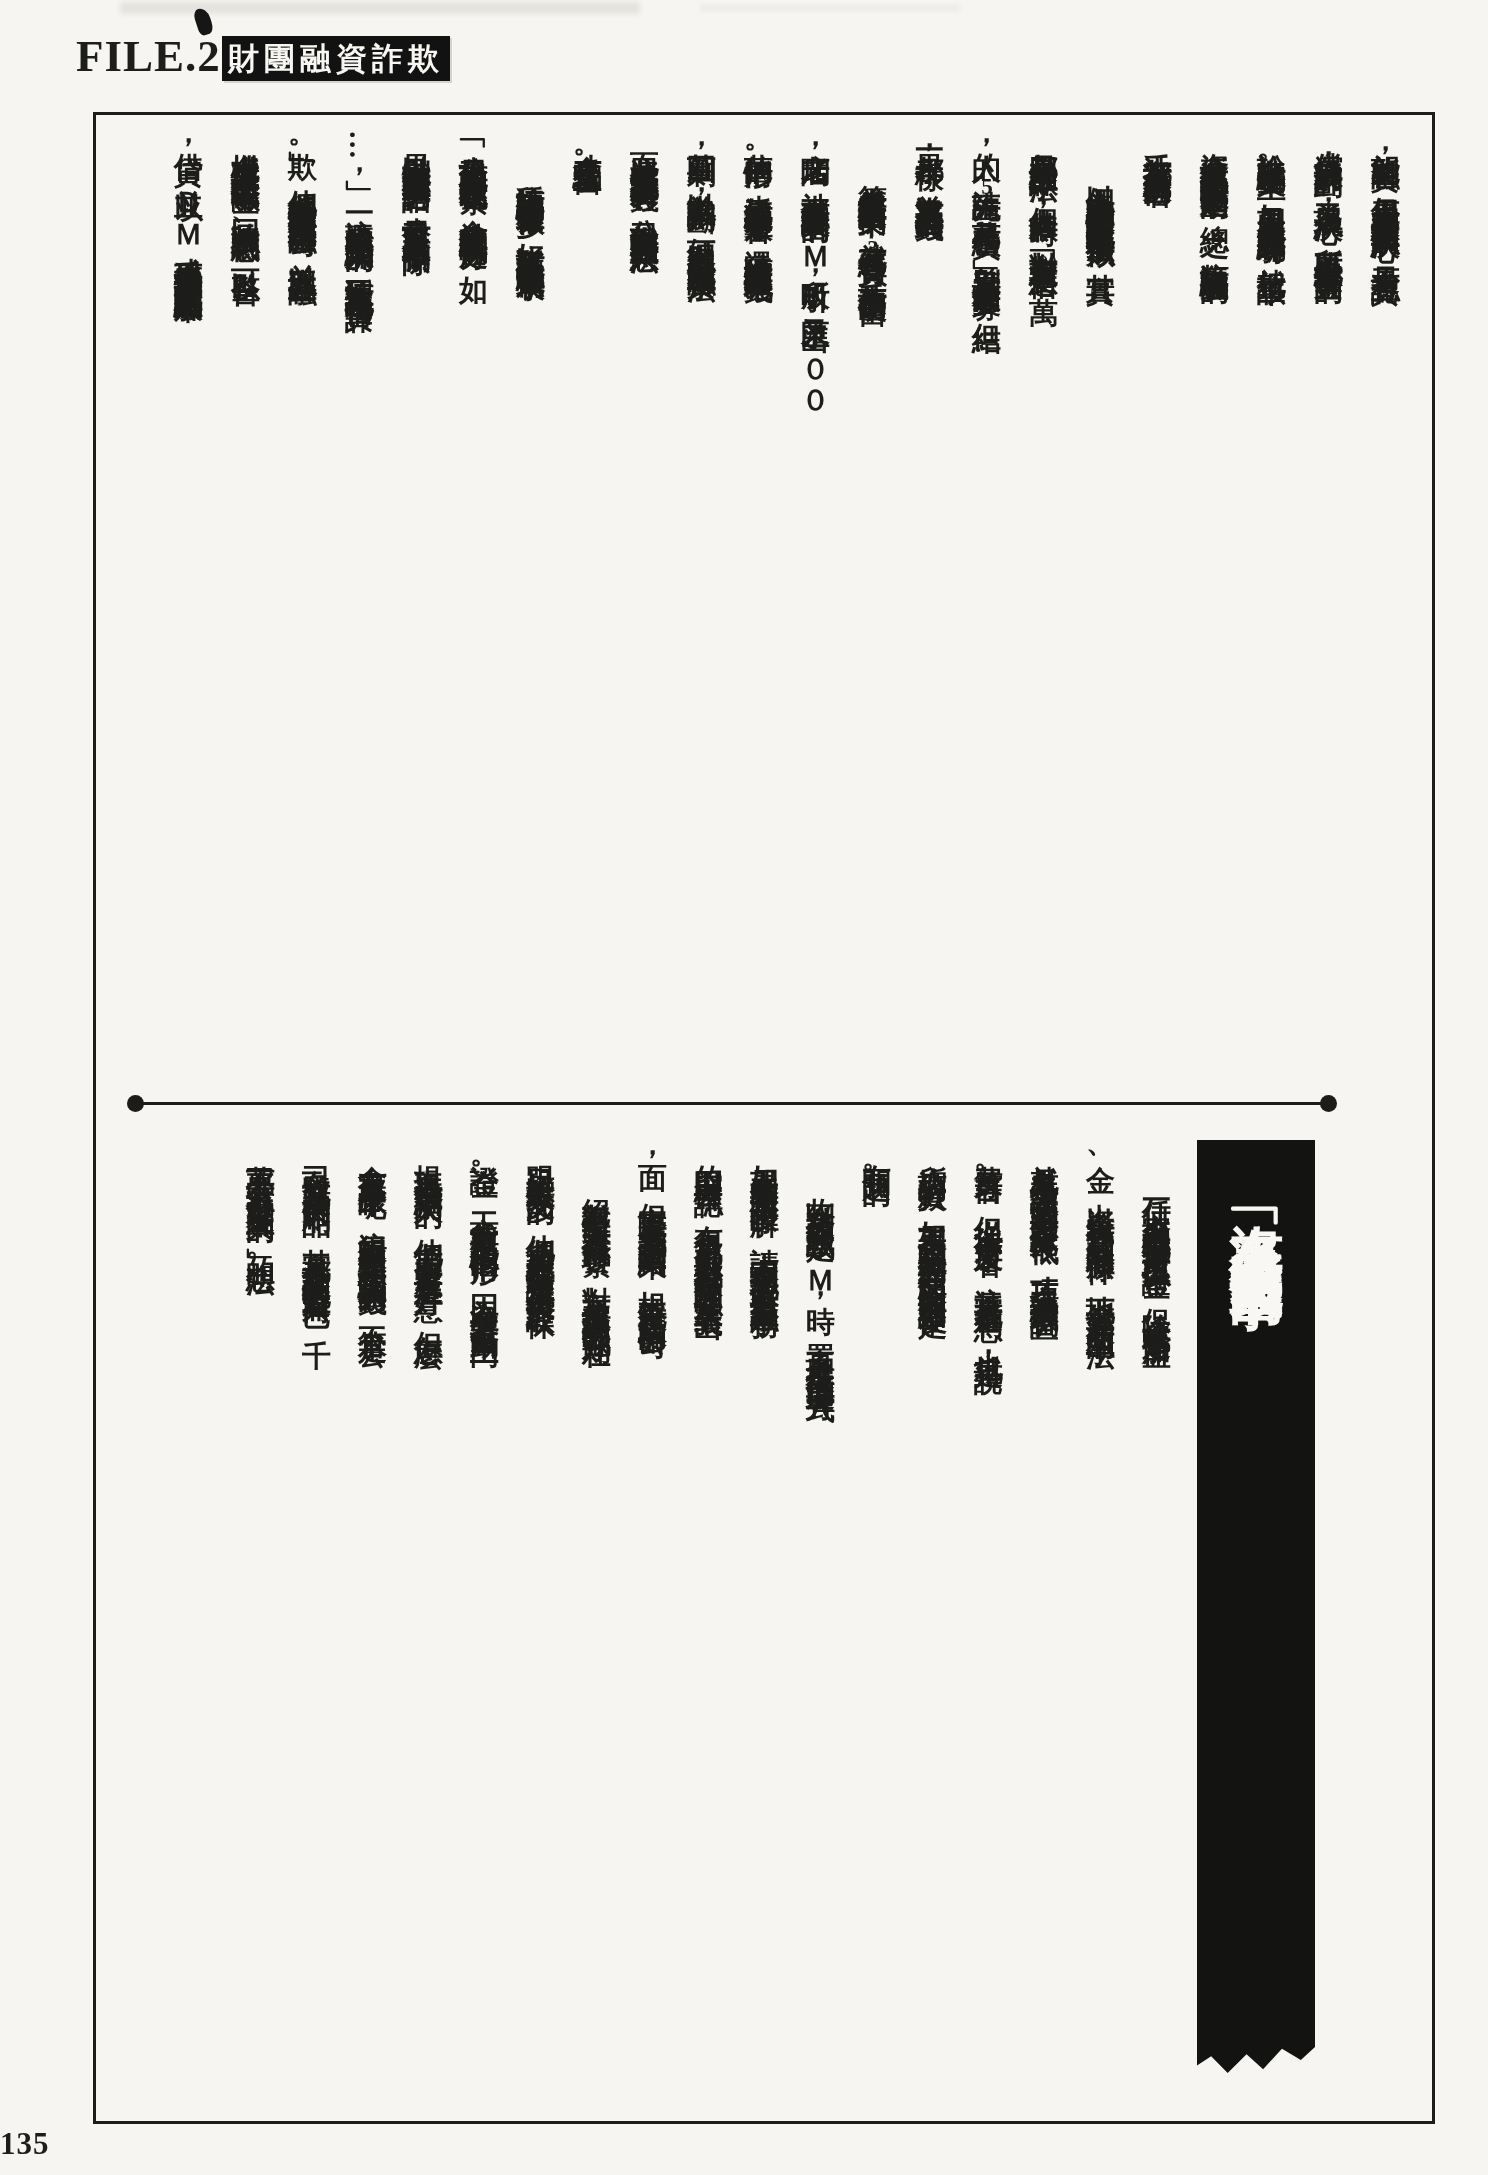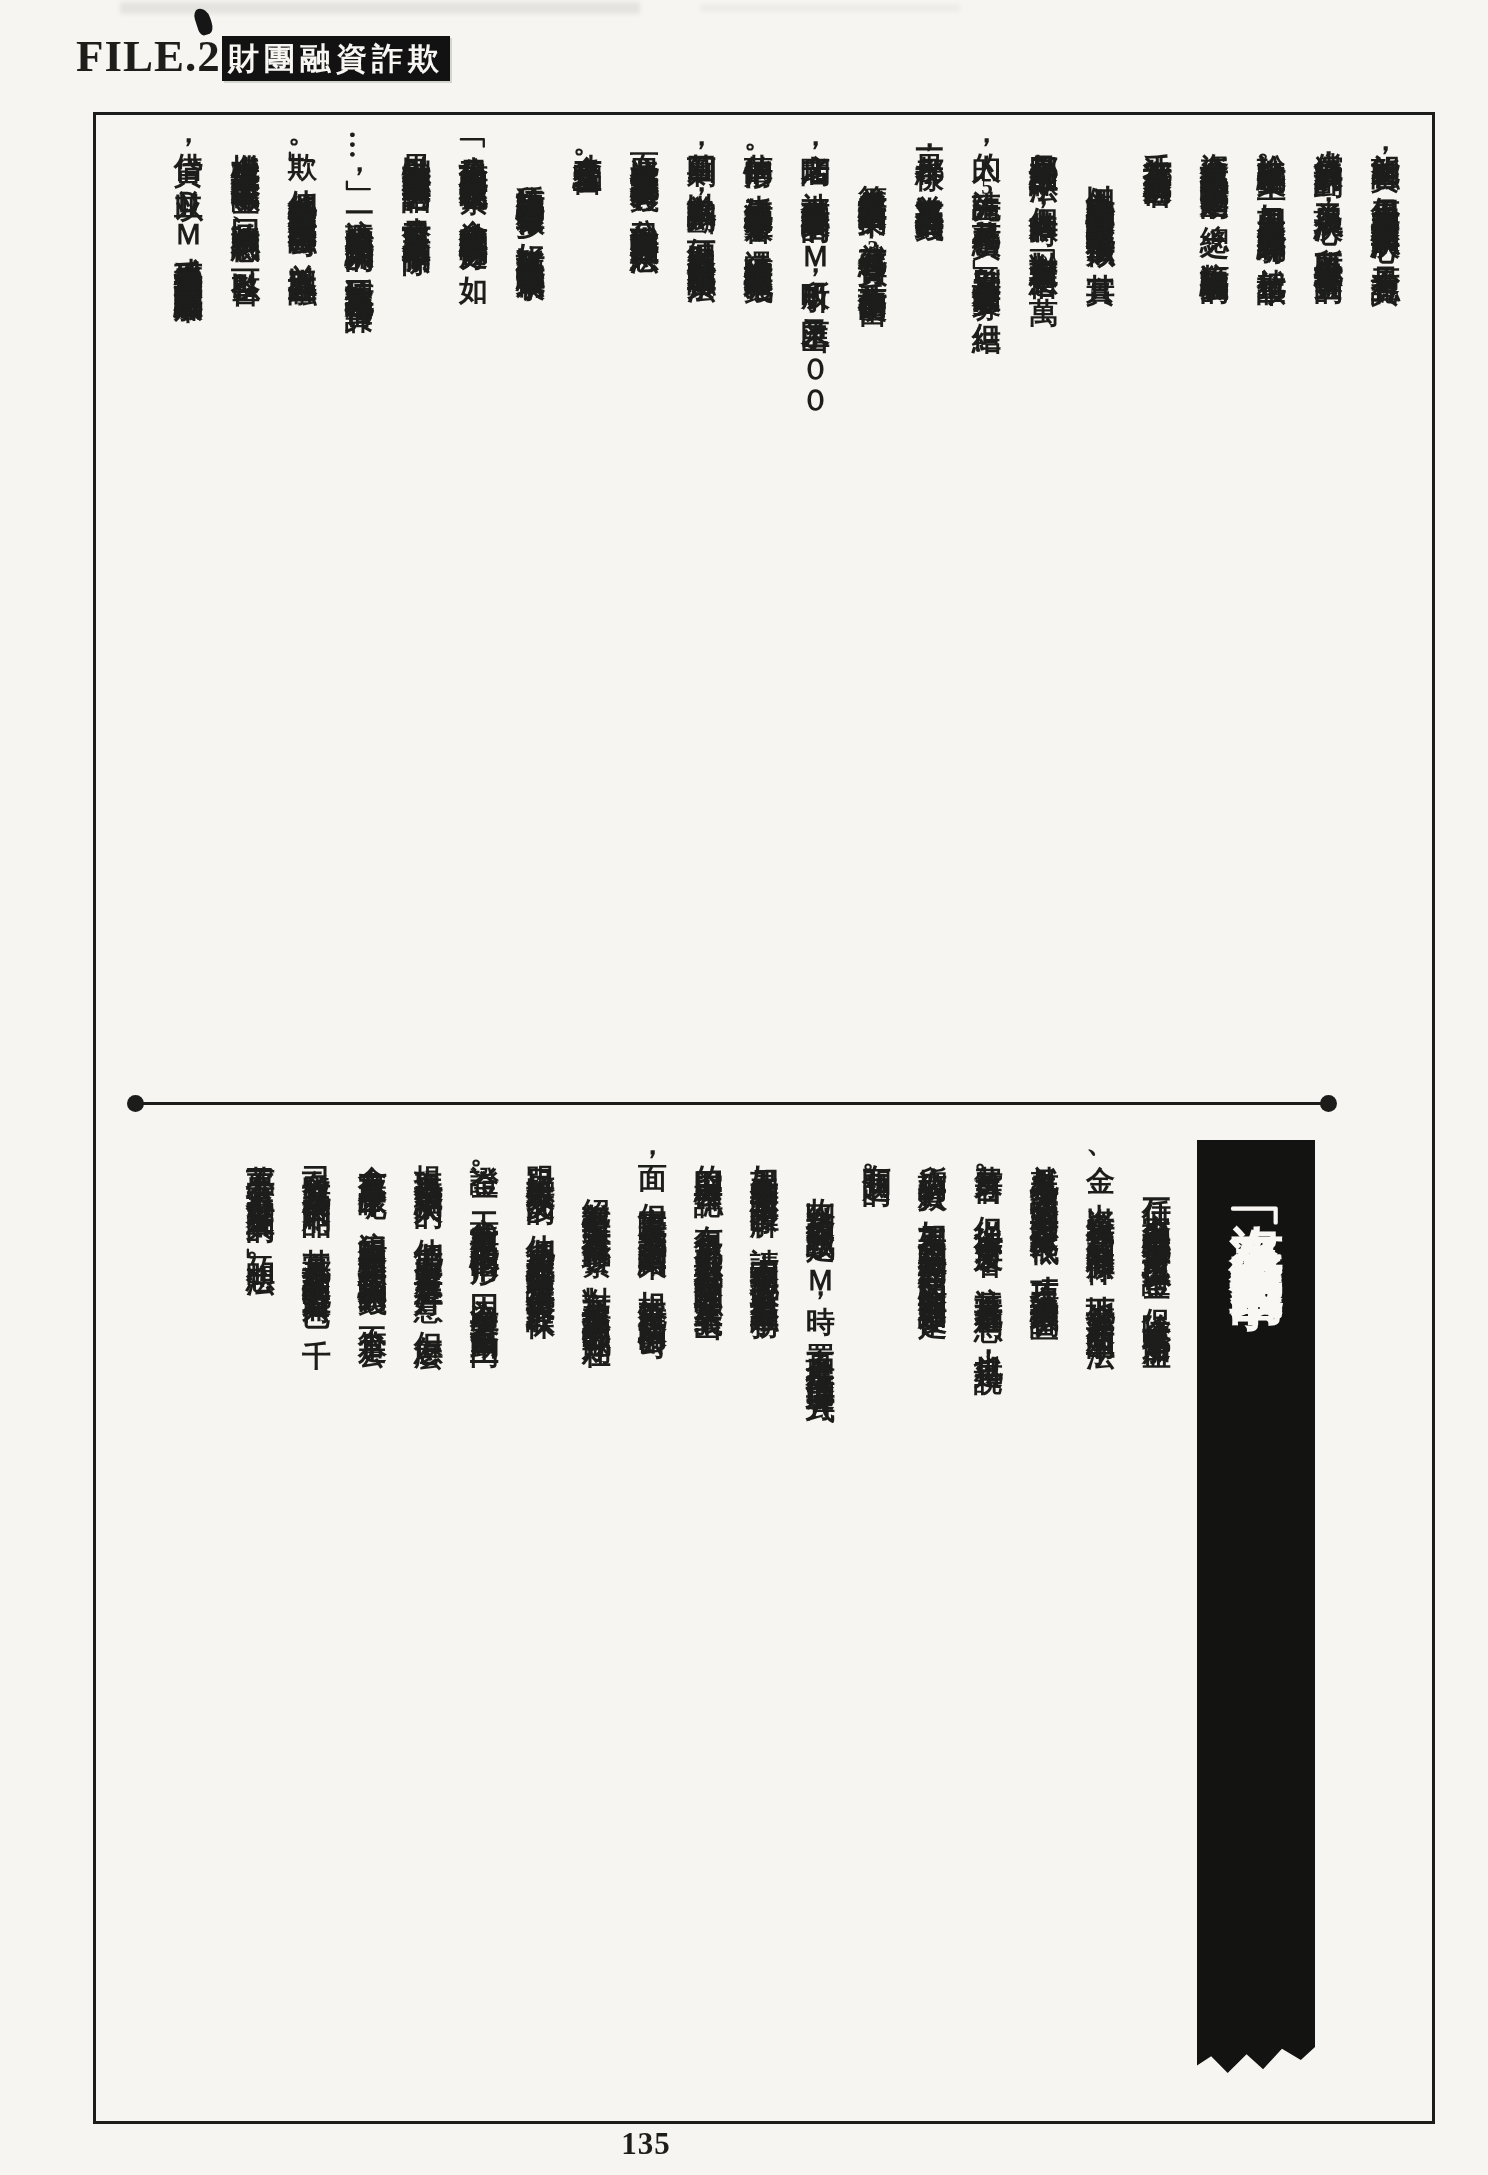--- a/index.html
+++ b/index.html
@@ -81,21 +81,20 @@
   #headline-text{
     writing-mode:vertical-rl;
     color:#f8f7f3;font-size:54px;font-weight:bold;letter-spacing:4px;
     padding-top:42px;
     font-family:"Liberation Serif","DejaVu Serif",serif;
     white-space:nowrap;
   }
   
   #page-number{
     position:absolute;left:0;top:2126px;width:1292px;
-    text-align:center;
     font-size:31px;font-weight:bold;letter-spacing:1px;
     font-family:"Liberation Serif","DejaVu Serif",serif;
   }
 </style>
 </head>
 <body>
 
 <div id="screen">
 
   <div class="scan-noise" id="noise1"></div>

